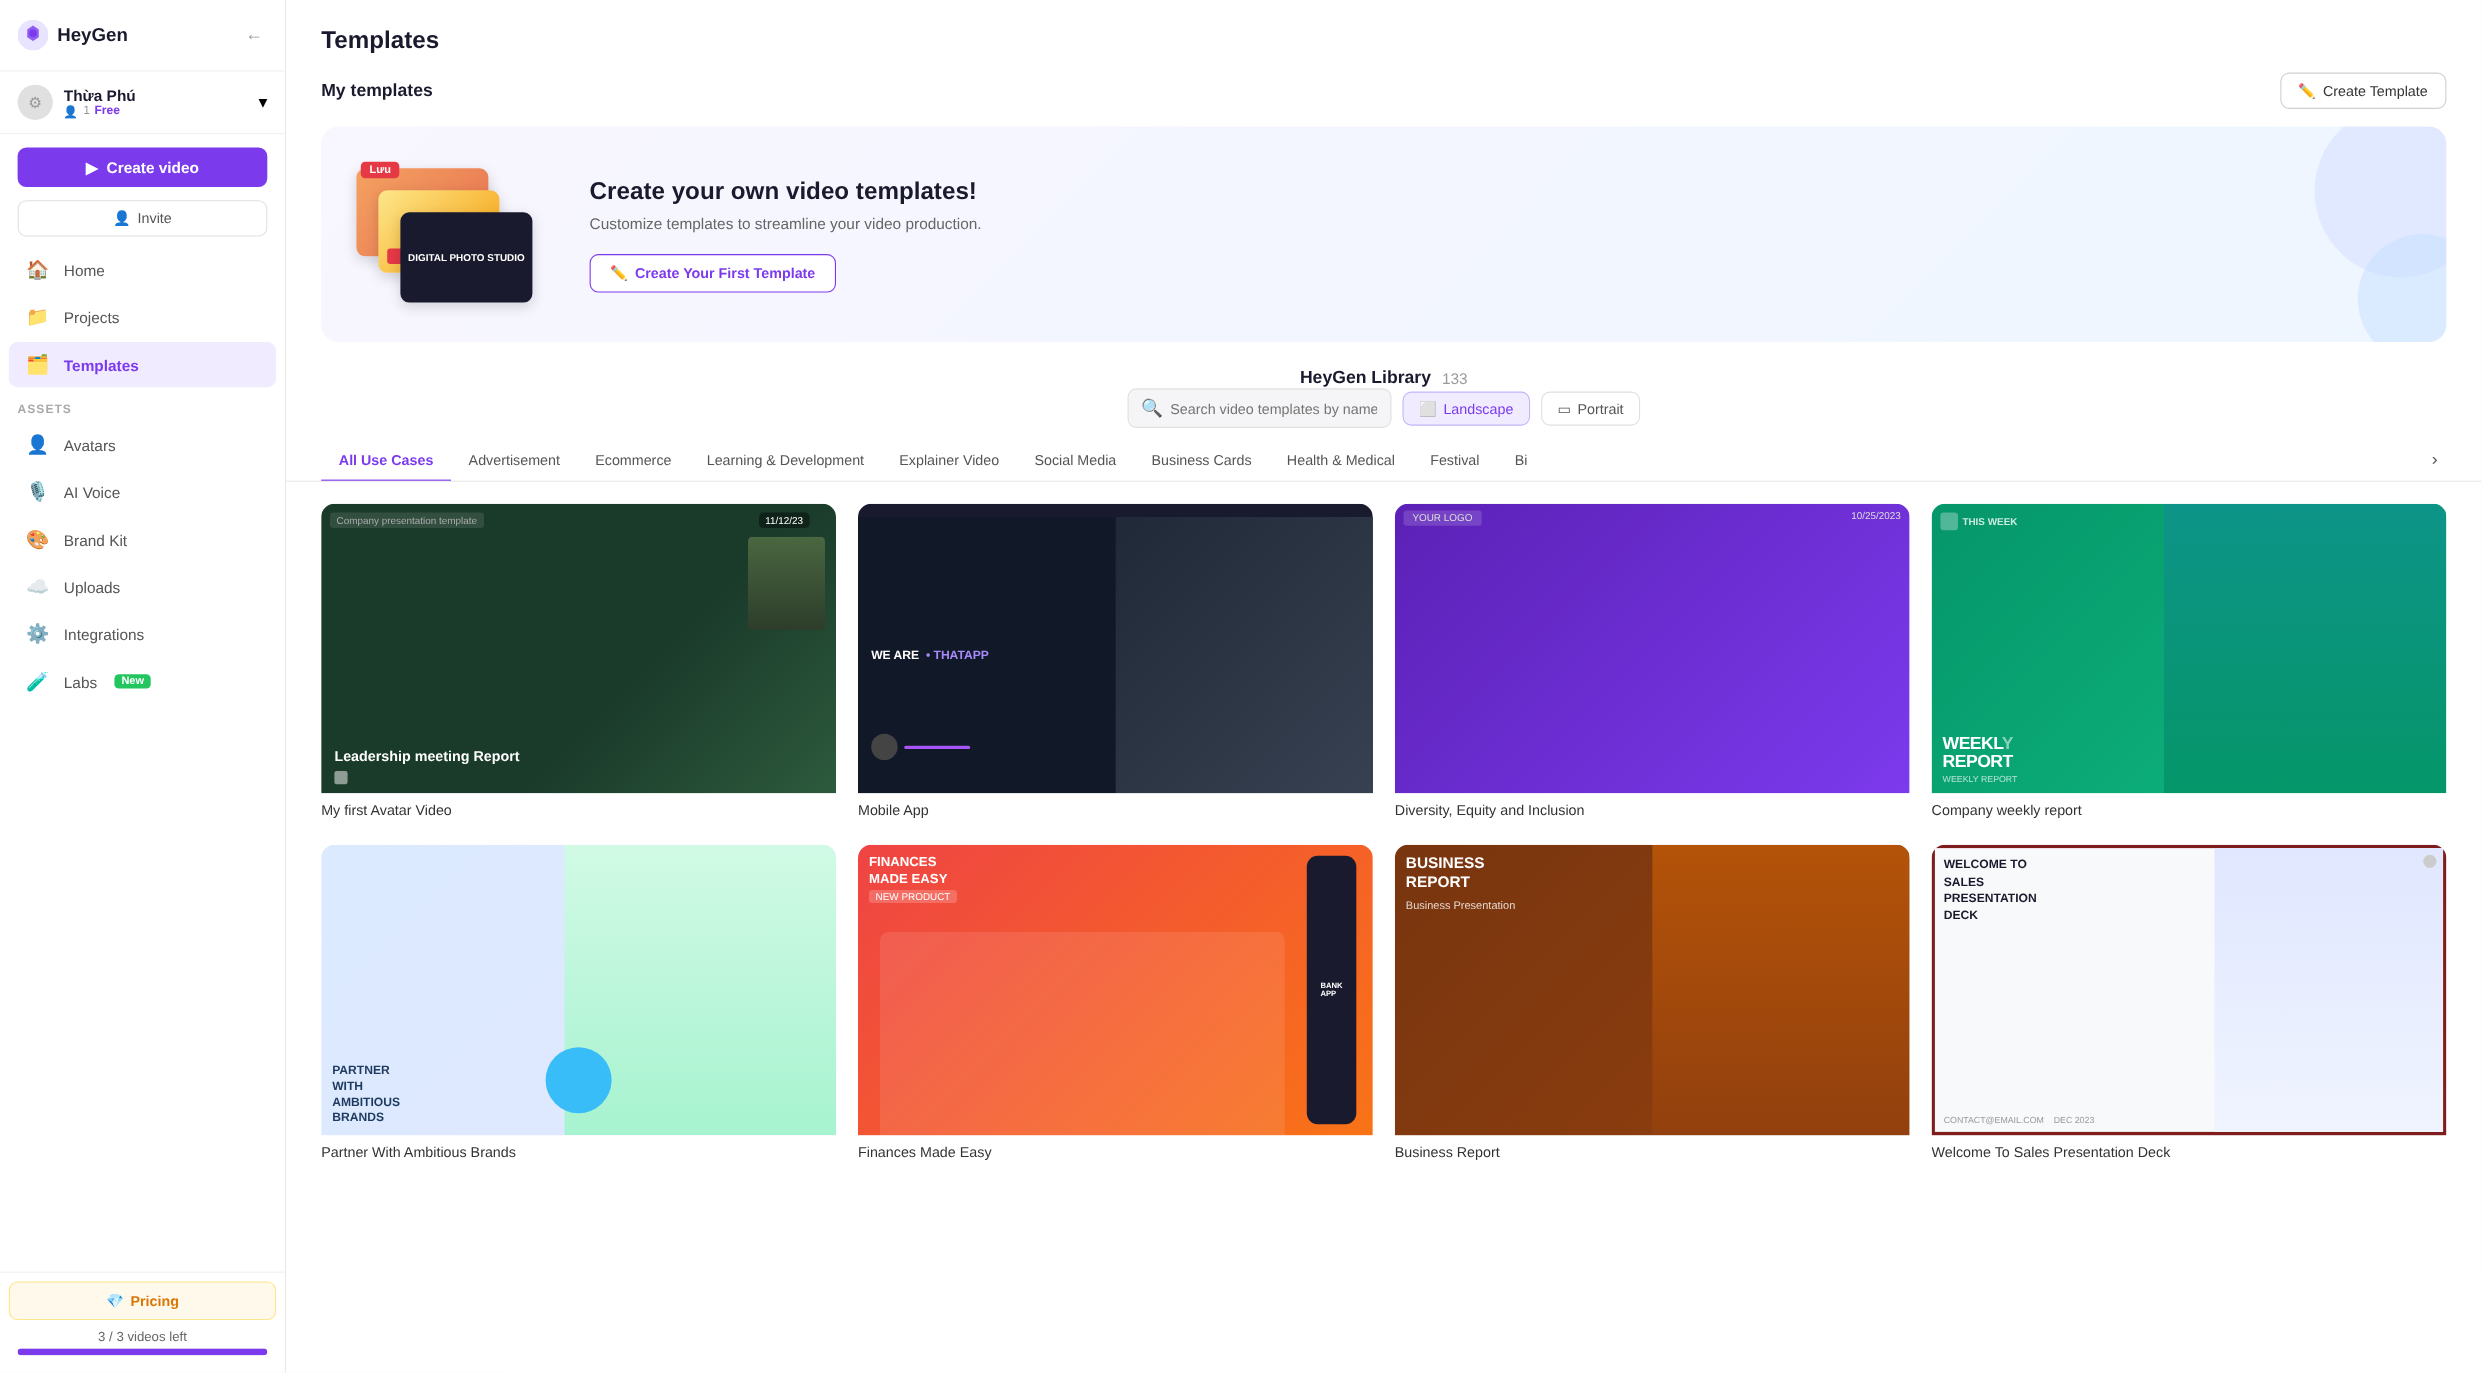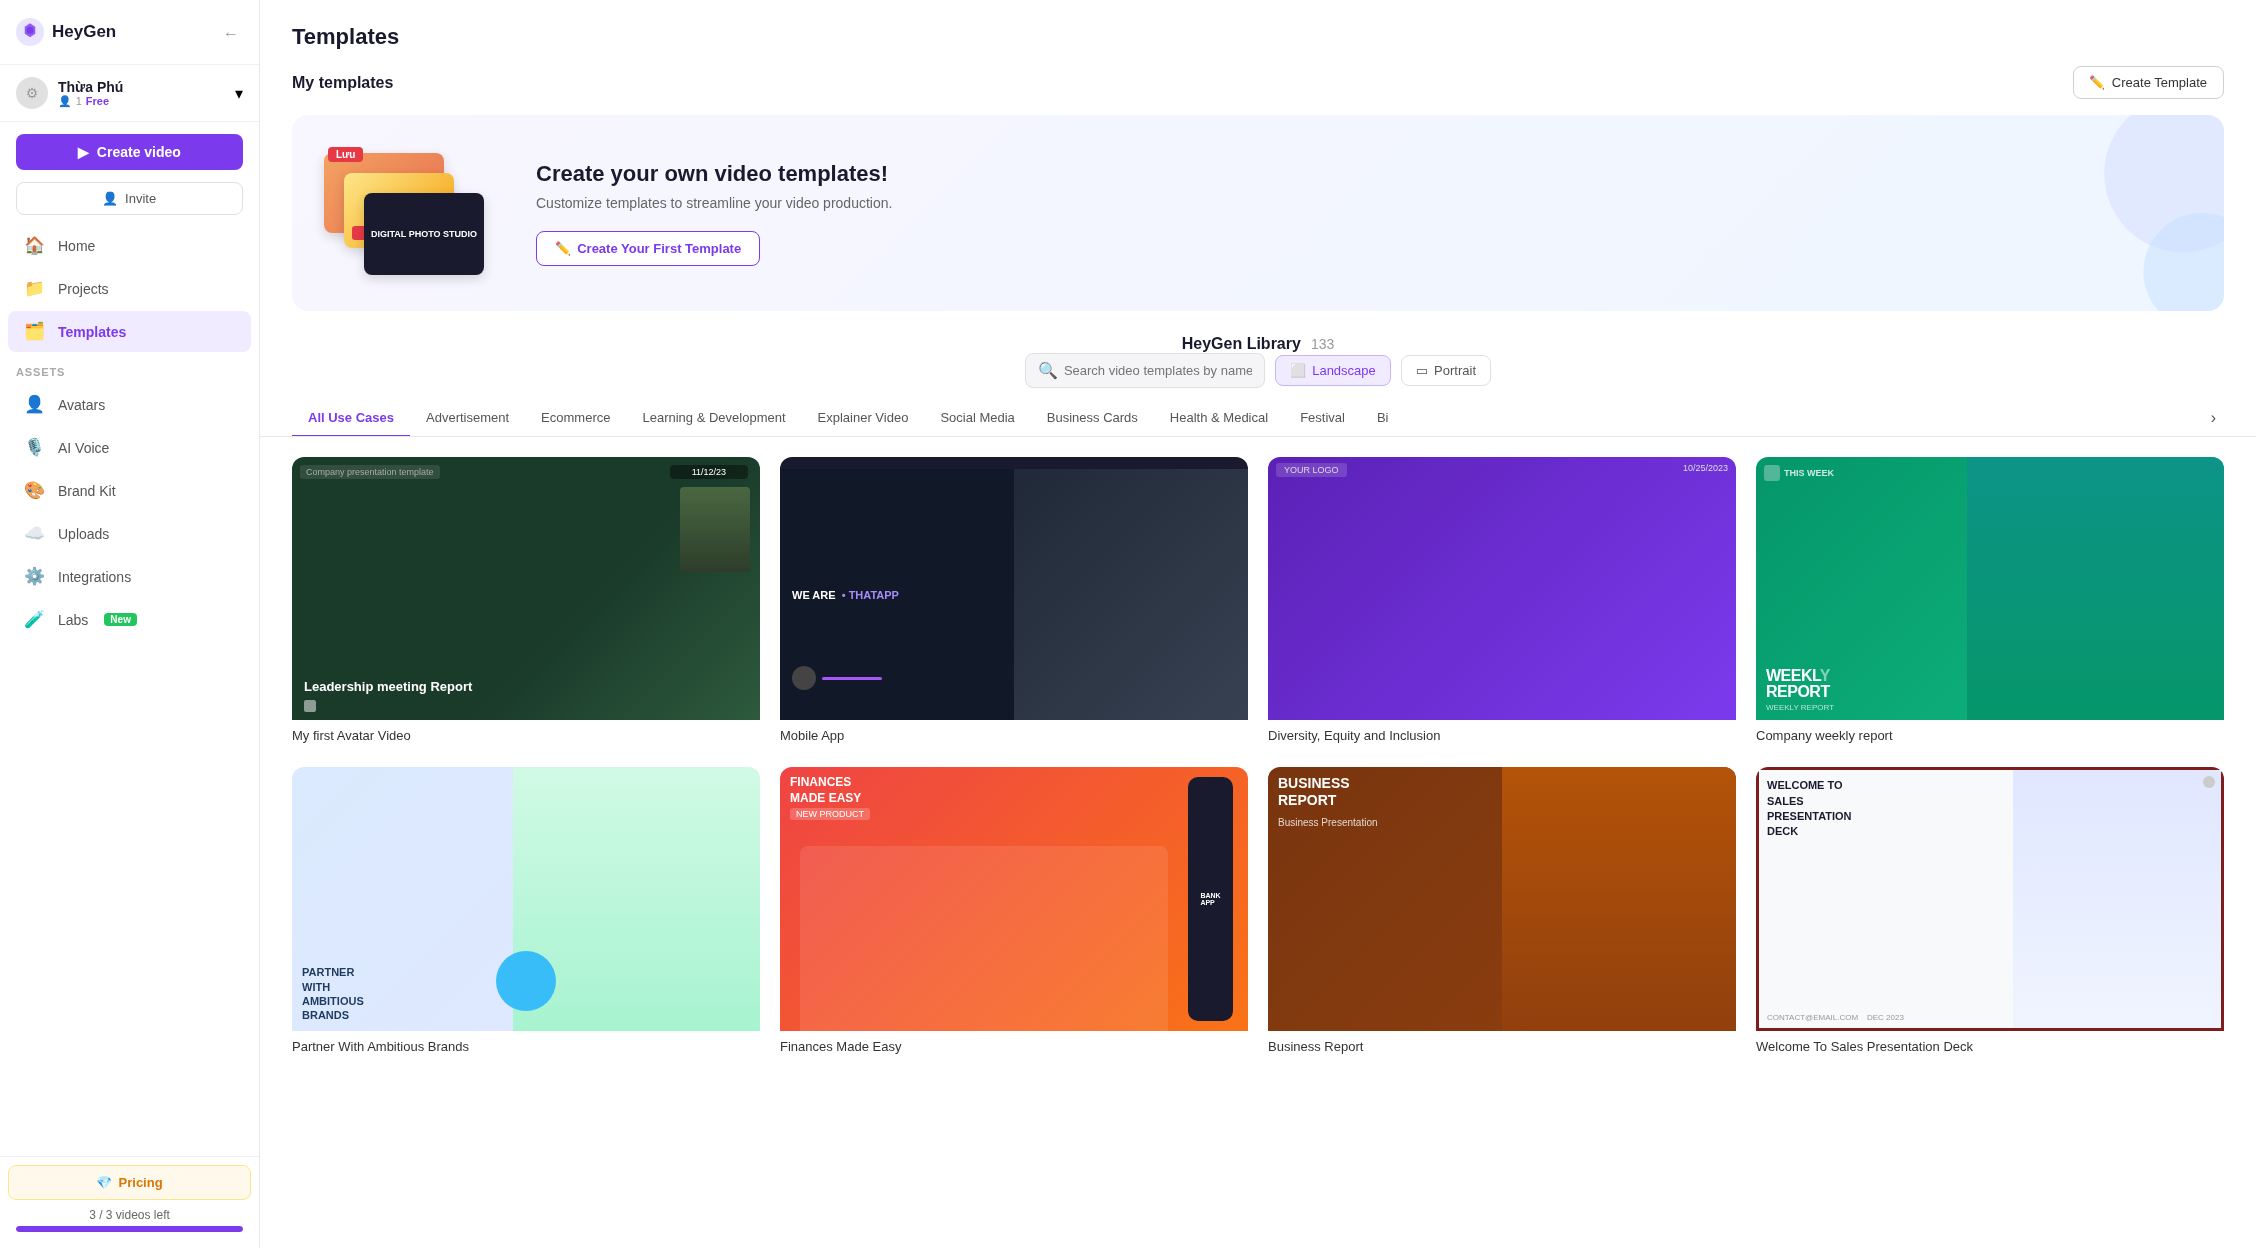--- a/index.html
+++ b/index.html
@@ -460,25 +460,25 @@
 
     
     .card-leadership { background: linear-gradient(135deg, #1a3a2a 60%, #2d5a3d); }
     .card-mobile { background: #1a1a2e; }
     .card-diversity { background: linear-gradient(135deg, #5b21b6, #7c3aed); }
     .card-weekly { background: linear-gradient(135deg, #059669, #10b981); }
 
     .chip-date {
       position: absolute;
       top: 8px;
-      right: 12px;
+      right: 24px;
       background: rgba(0,0,0,0.4);
       color: #fff;
       font-size: 9px;
-      padding: 2px 22px;
+      padding: 2px 6px;
       border-radius: 4px;
       margin-left: 38px;
     }
   </style>
 </head>
 <body>
 
 <aside class="sidebar">
   <div class="sidebar-header">
     <div class="logo-area">

